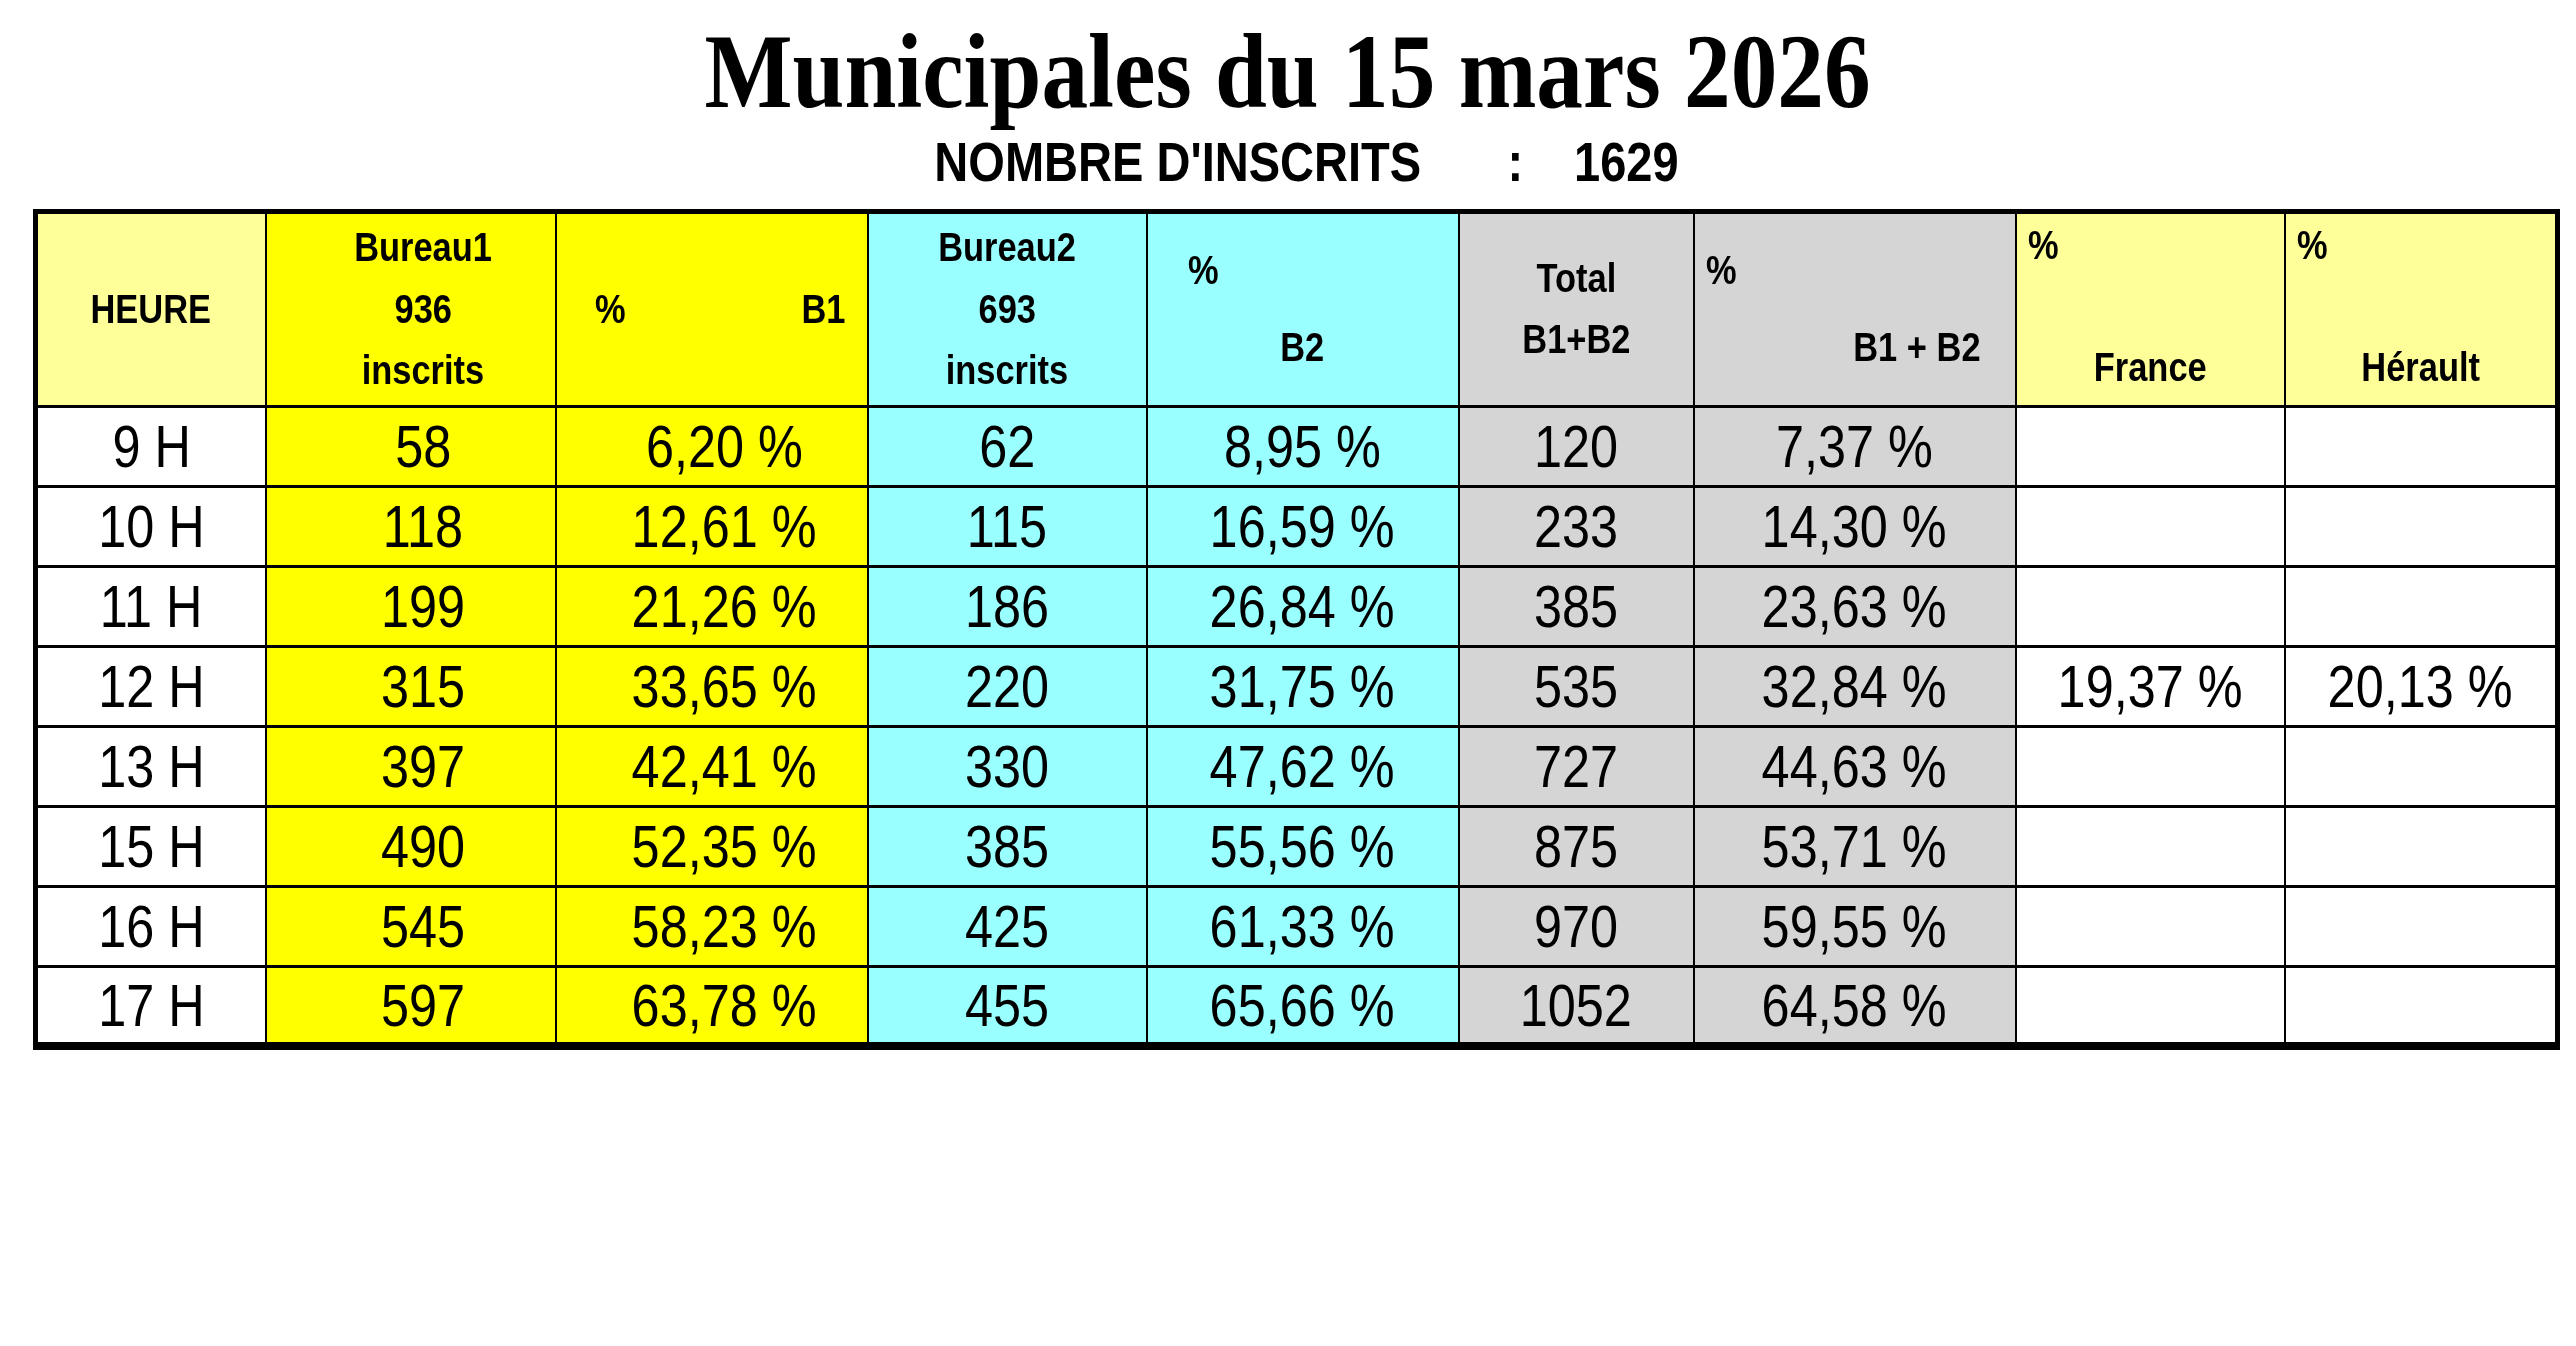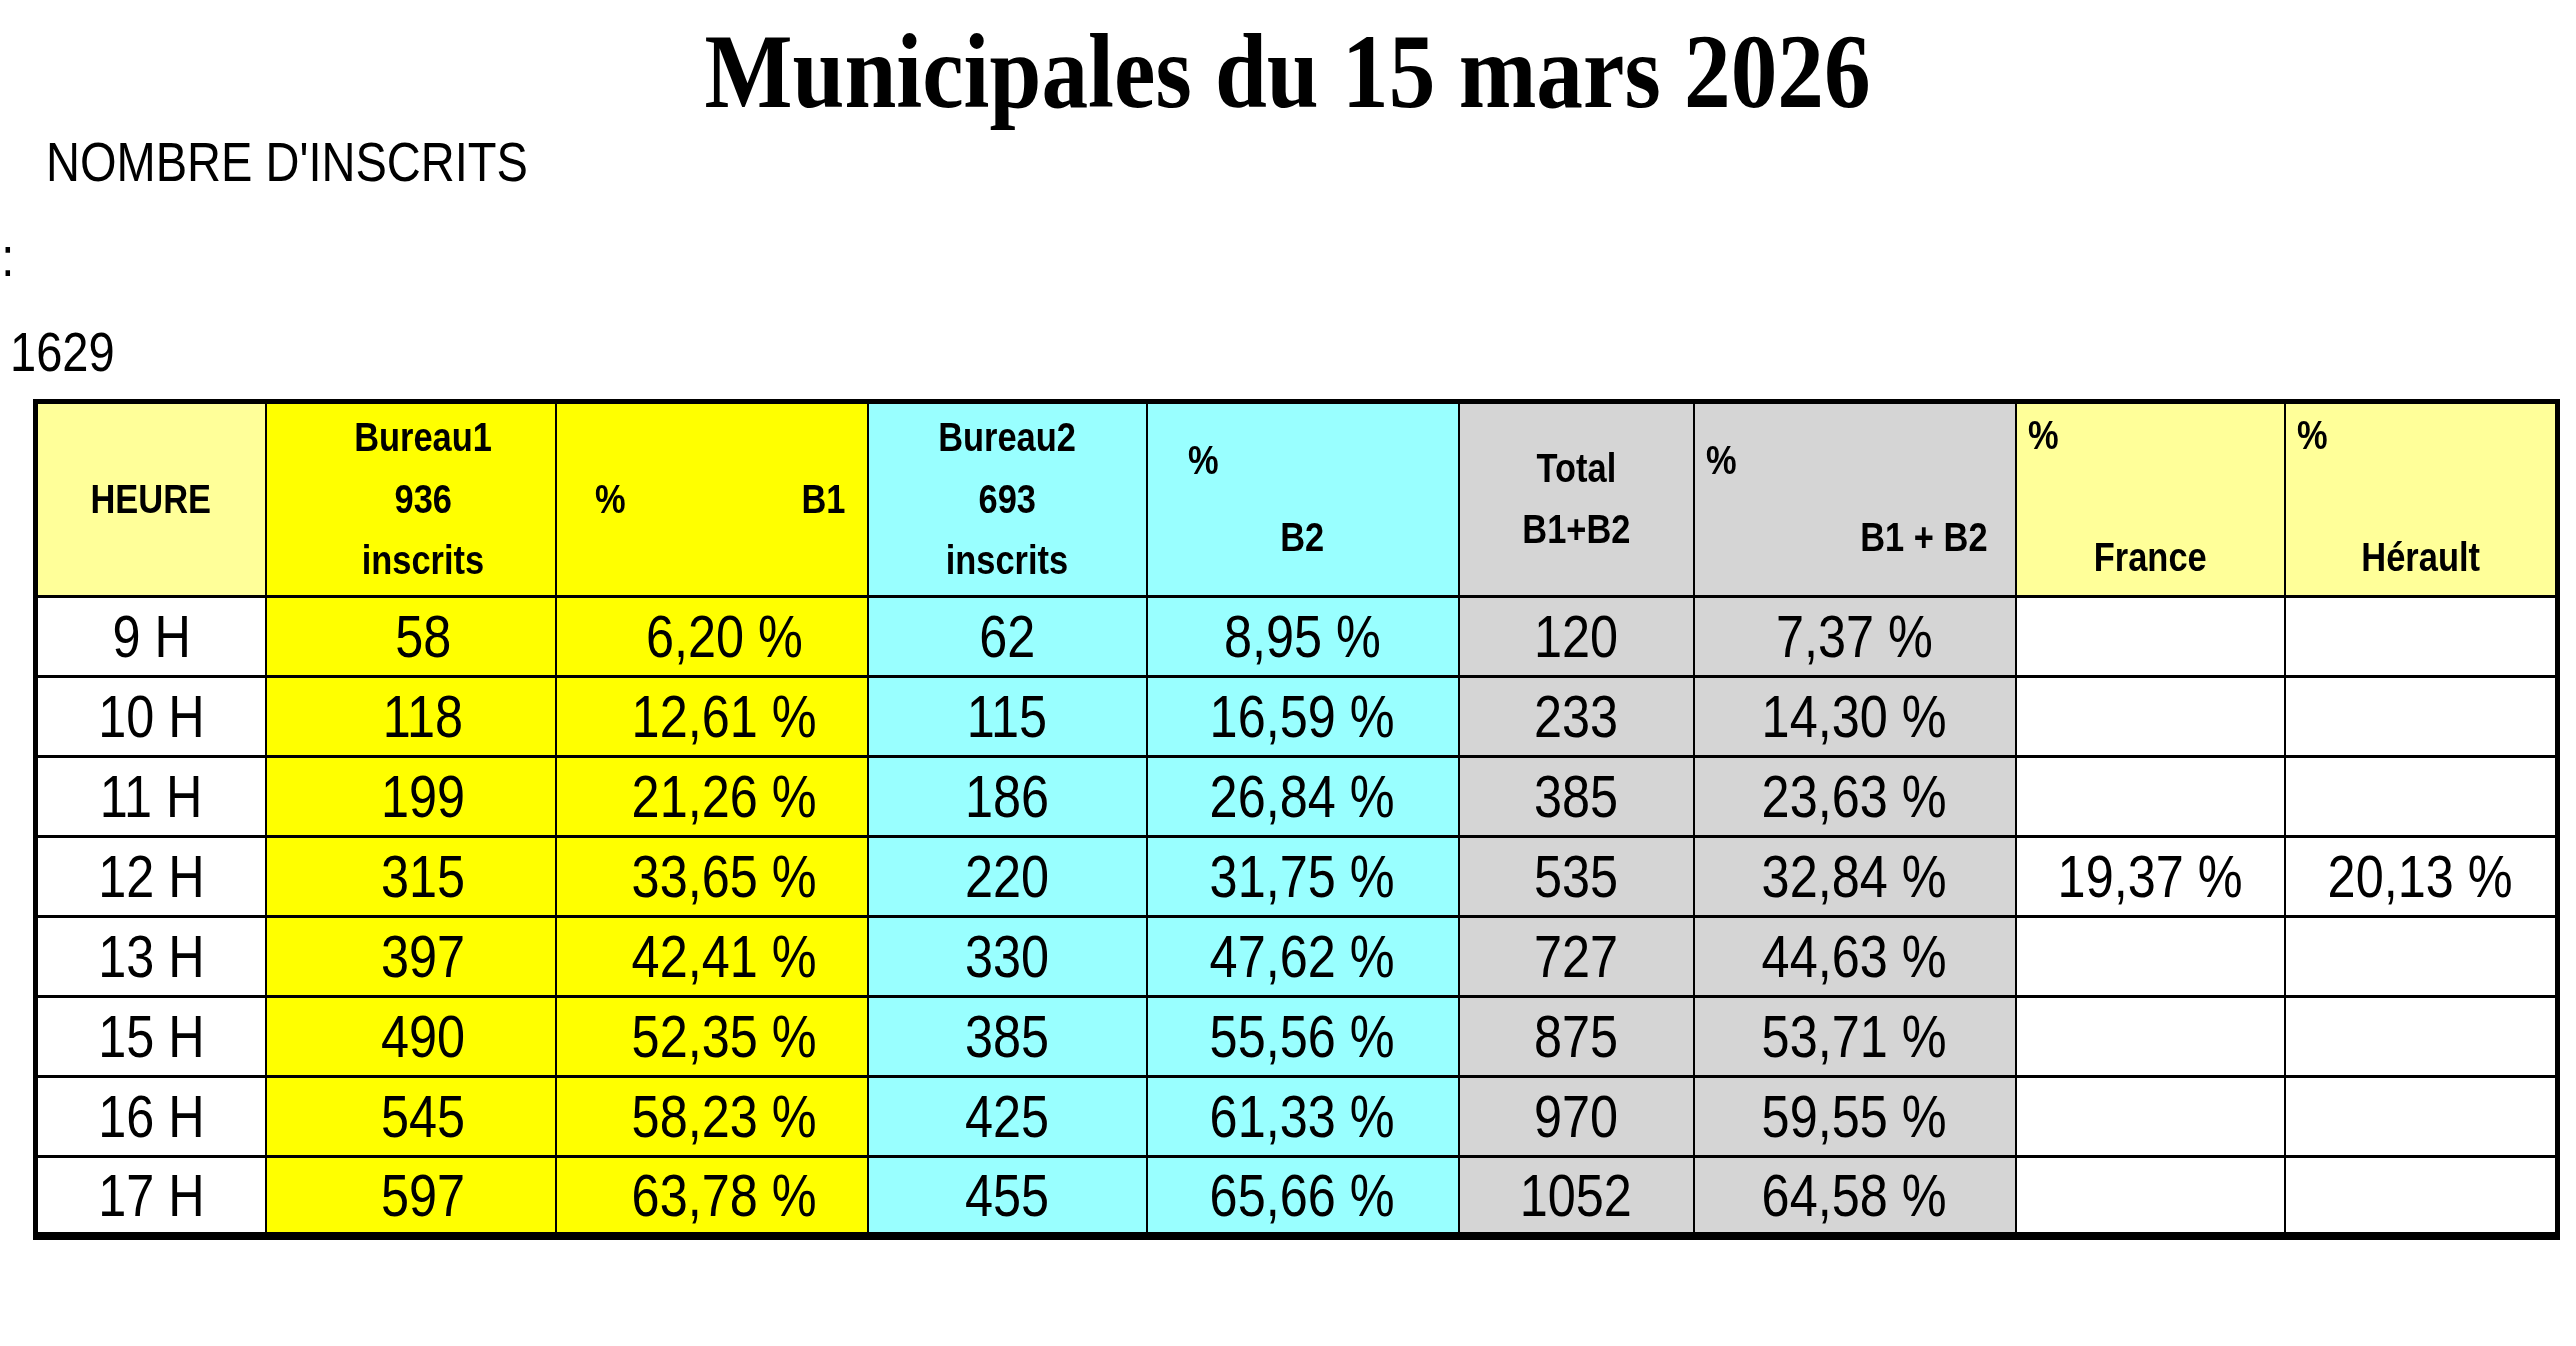--- a/index.html
+++ b/index.html
@@ -12,42 +12,42 @@
     width:2576px; height:1346px; overflow:hidden;
     font-family:"Liberation Sans","DejaVu Sans",sans-serif;
     color:var(--c-text);
   }
   .t{display:inline-block; transform:scaleX(0.84); transform-origin:center; white-space:nowrap;}
   .t-l{transform-origin:left center;}
   .t-r{transform-origin:right center;}
   .title{text-align:center; font-size:106px; font-weight:bold; margin:13.5px 0 3.9px; line-height:1.1;font-family:Liberation Serif, serif;}
   .title .t{transform:scaleX(0.88);}
   .subtitle{display:flex; justify-content:center; align-items:flex-start; gap:39px;
-    font-size:56px; font-weight:normal; margin:0 0 19px; line-height:1.0;flex-direction:column;}
+    font-size:56px; font-weight:bold; margin:0 0 19px; line-height:1.0;}
   table{border-collapse:collapse; table-layout:fixed; width:2523px; margin-left:33px;
     border:5.8px solid var(--c-border); border-bottom-width:8.7px;}
   th,td{border:2.9px solid var(--c-border); border-top-width:3.9px; border-bottom-width:3.9px;
     text-align:center; vertical-align:middle; overflow:hidden;}
   thead tr{height:195px;}
   tbody tr{height:80px;}
   th{font-size:41px; font-weight:bold; padding:0;}
   td{font-size:60px; font-weight:normal; padding:0;}
   .c-w{background:#FFFFFF;margin-top:45px;}
   .c-y{background:var(--c-yellow);padding-left:25px;}
   .c-c{background:var(--c-cyan);margin-left:28px;}
   .c-g{background:var(--c-gray);}
   .c-p{background:var(--c-pale);}
   .stack{display:flex; flex-direction:column; justify-content:center;}
   .stack .ln{line-height:1.5;}
   .stack2 .ln{line-height:1.9;}
   .between{display:flex; justify-content:space-between; align-items:center; padding:0 21px 0 13.5px;}
   .vsplit{height:183px; display:flex; flex-direction:column; justify-content:space-between; padding:3.9px 0 9.6px;}
   .ln-left{text-align:left; padding-left:11.6px;}
   .ln-left-b2{text-align:left; padding-left:40px;}
-  .ln-right{text-align:right; padding-right:27px;}
+  .ln-right{text-align:right; padding-right:34px;}
   .ln-center{text-align:center;}
 </style>
 </head>
 <body>
 
 <div class="title"><span class="t">Municipales du 15 mars 2026</span></div>
 
 <div class="subtitle">
   <span class="t">NOMBRE D'INSCRITS</span>
   <span class="t">:</span>

